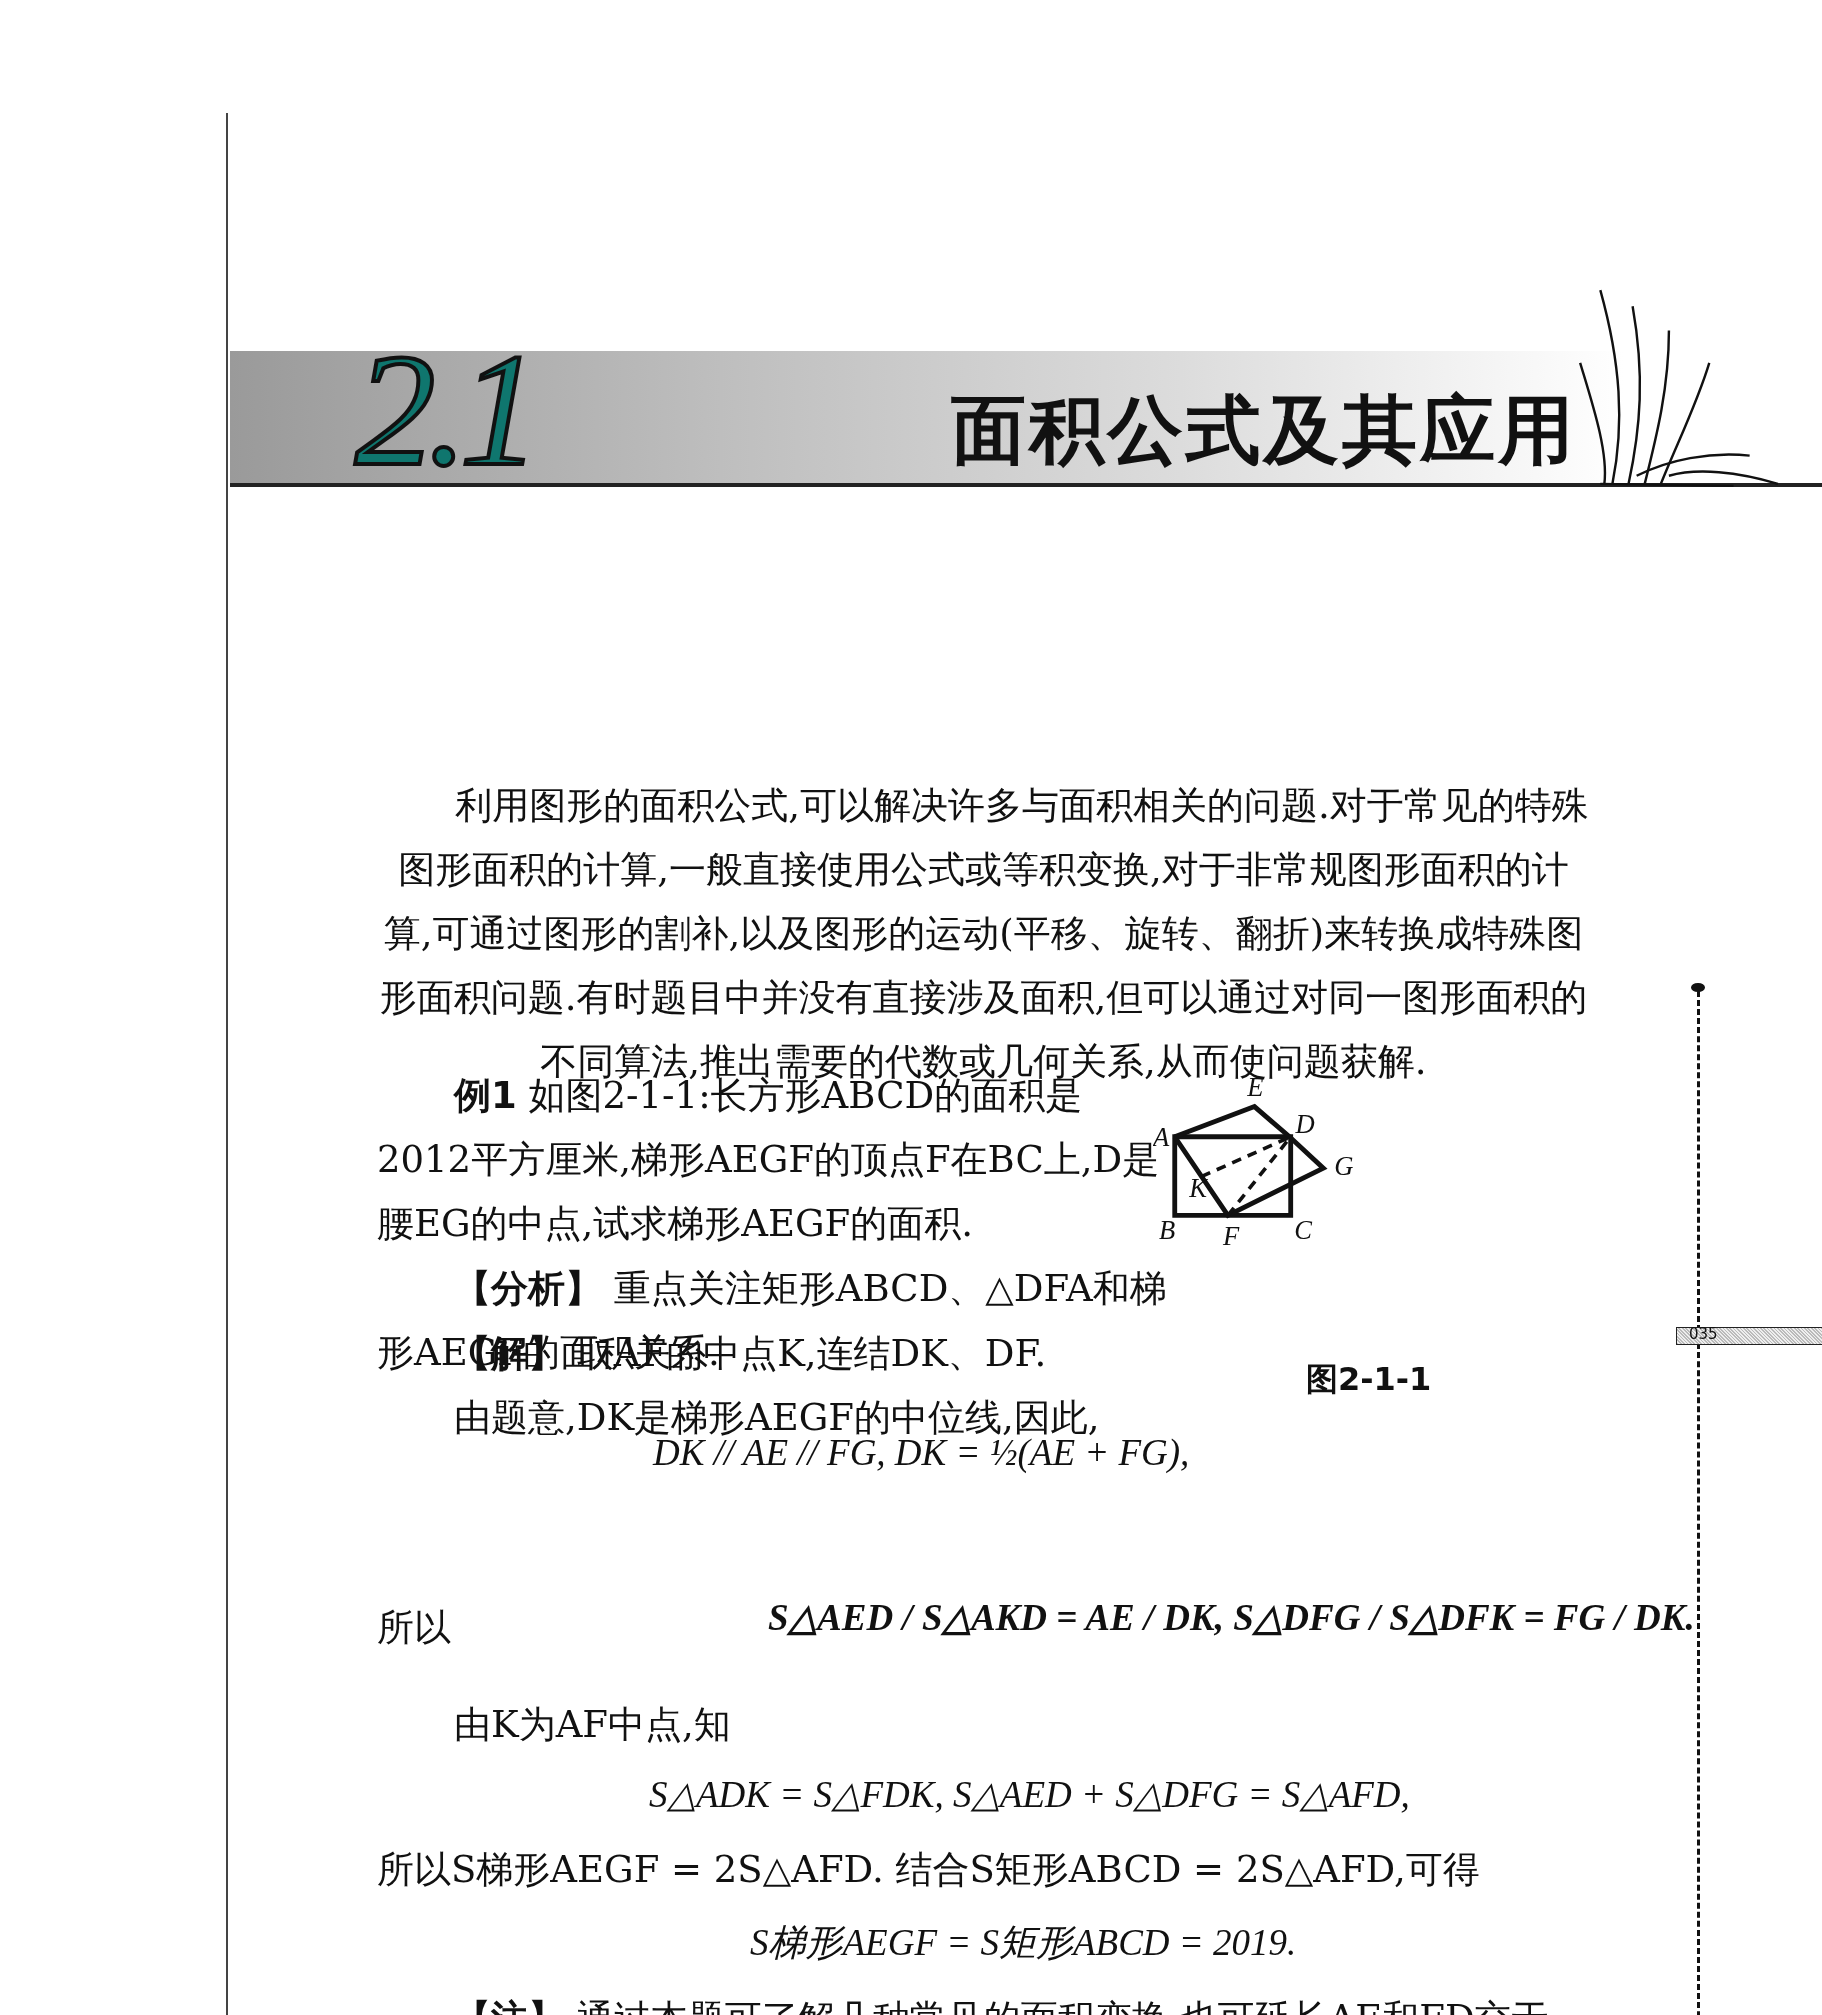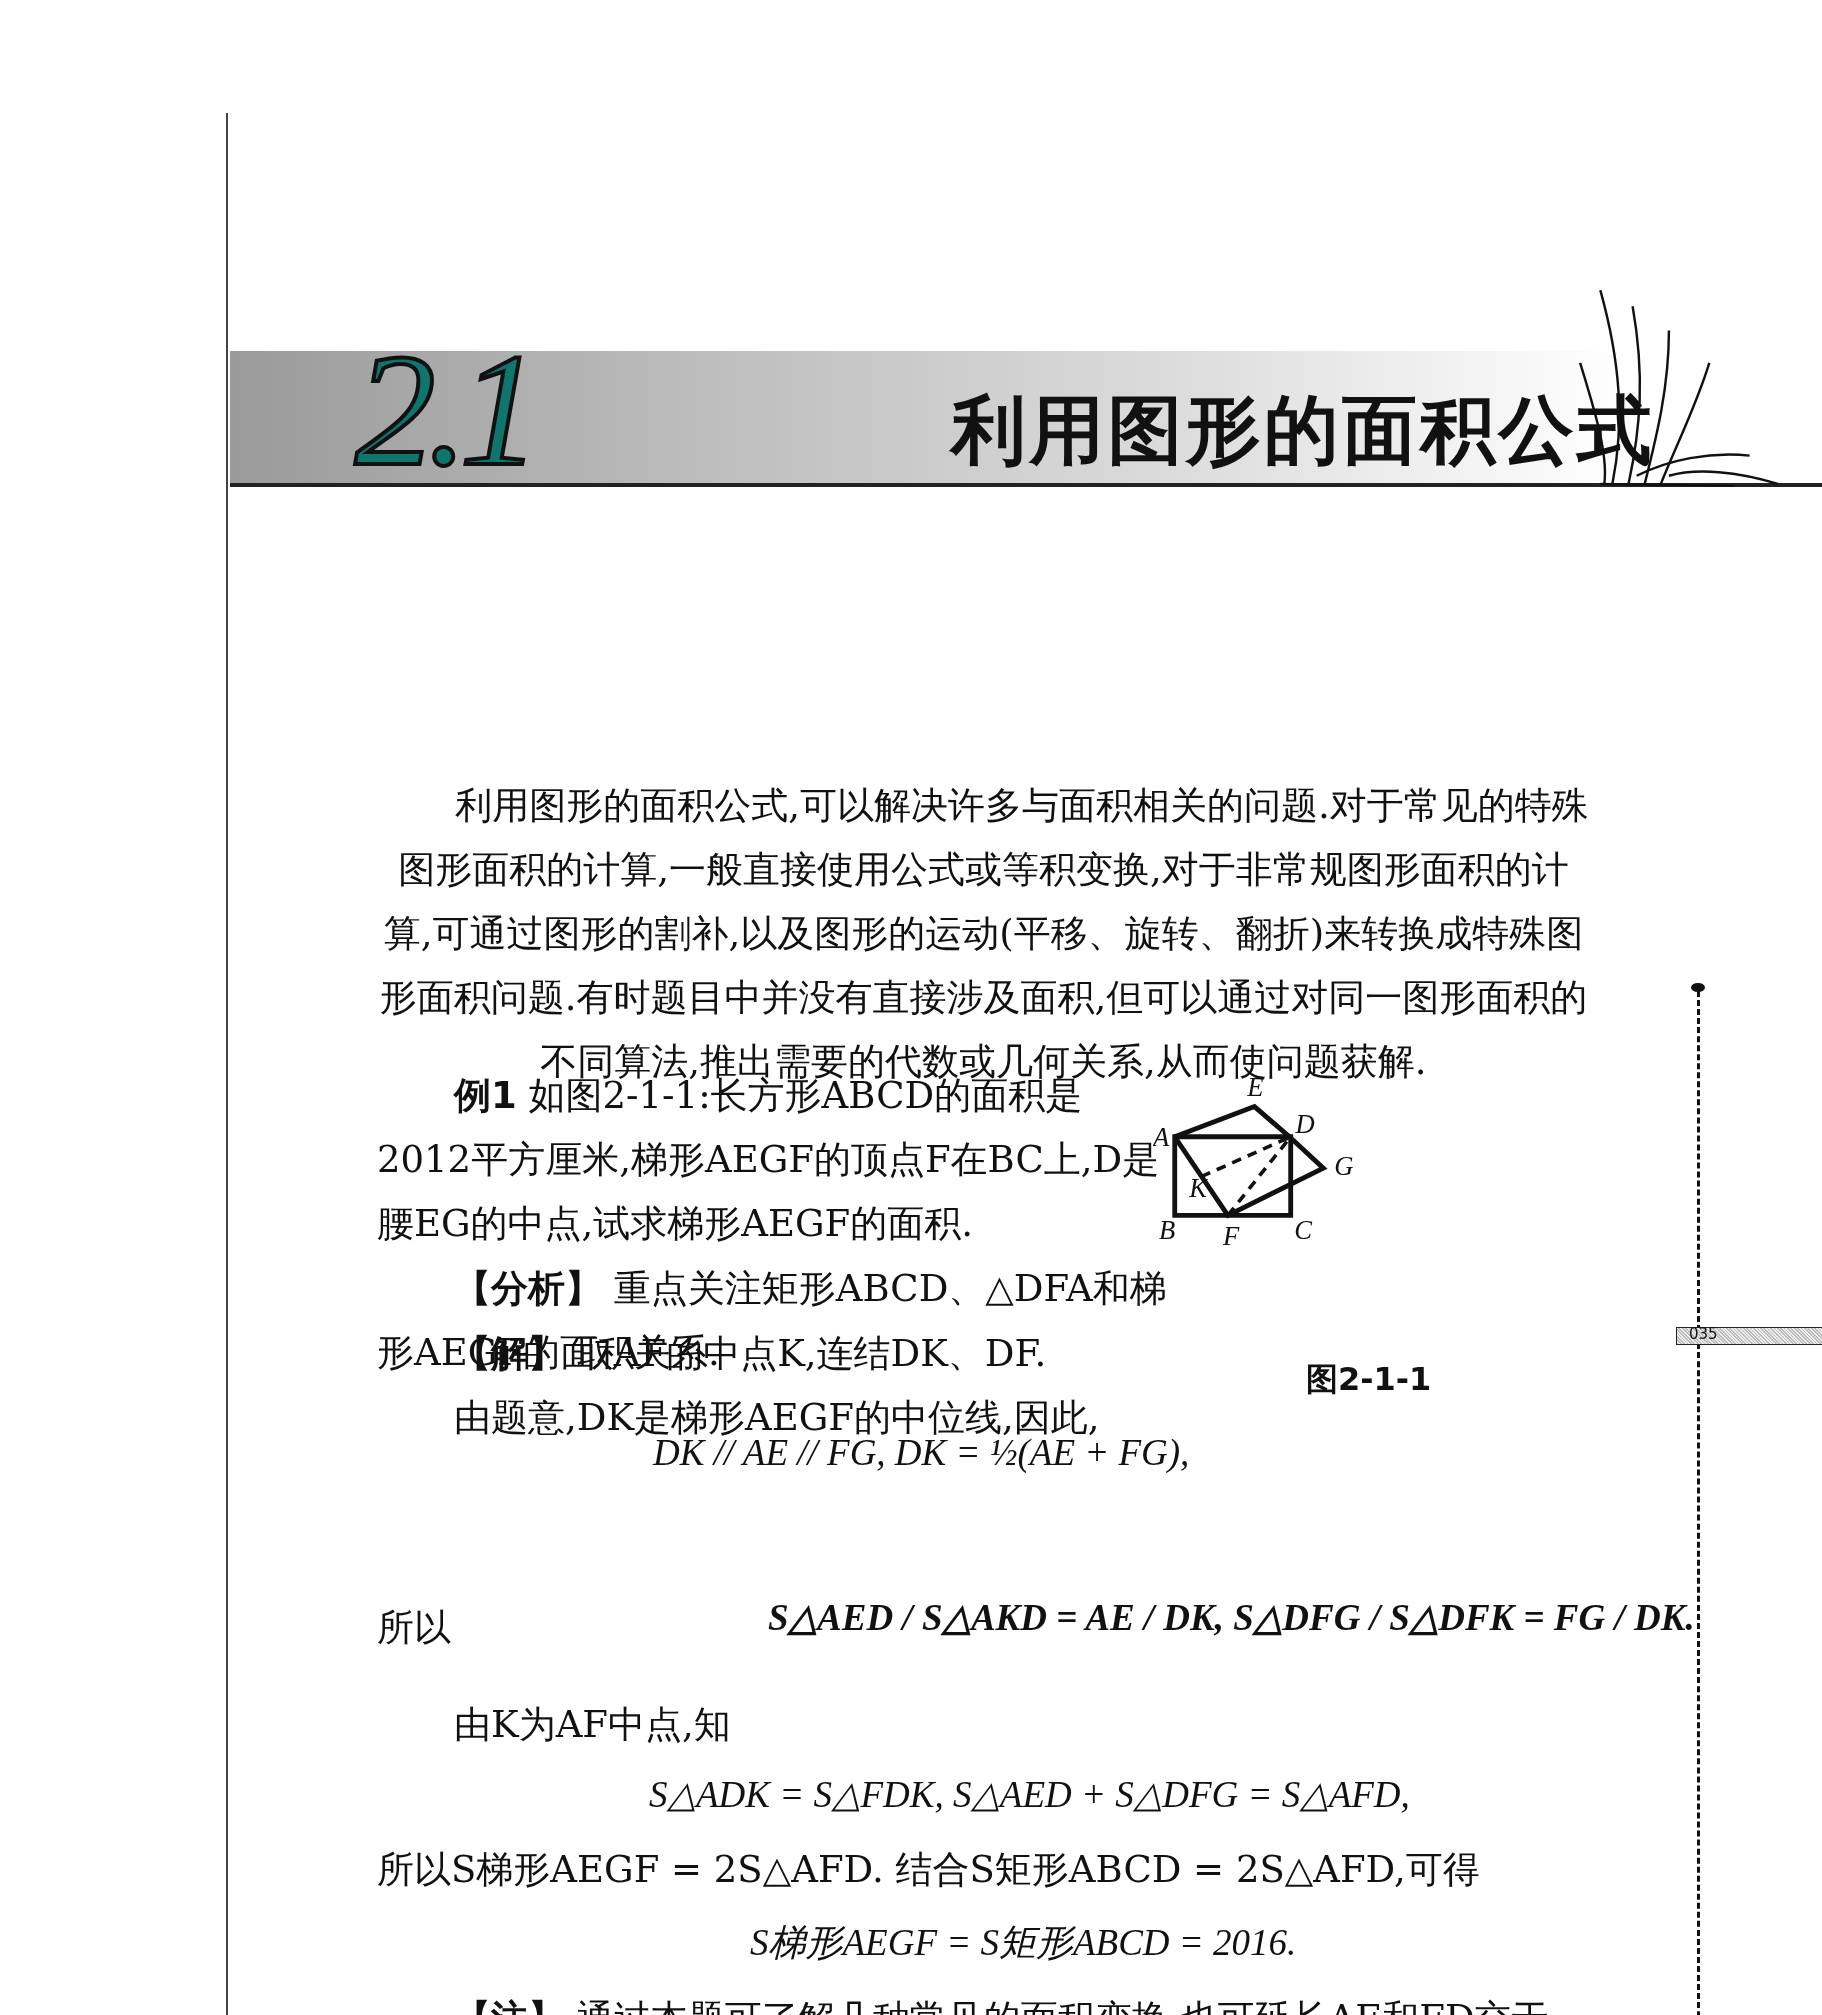--- a/index.html
+++ b/index.html
@@ -28,21 +28,21 @@
   .page-num { position: absolute; left: 1689px; top: 1325px; font-family: "DejaVu Sans", sans-serif; font-size: 15px; }
 </style>
 </head>
 <body>
 
 <div class="margin-line"></div>
 
 <div class="header-band"></div>
 <div class="header-rule"></div>
 <div class="section-num">2.1</div>
-<div class="section-title">利用图形的面积公式</div>
+<div class="section-title">面积公式及其应用</div>
 <svg class="grass" viewBox="0 0 560 520">
   <g stroke="#111" stroke-width="6" fill="none">
     <path d="M120 500 C150 350 140 200 90 20"></path>
     <path d="M160 500 C190 360 200 230 170 60"></path>
     <path d="M200 500 C230 380 260 260 260 120"></path>
     <path d="M240 500 C280 400 330 300 360 200"></path>
     <path d="M100 500 C110 420 70 300 40 200"></path>
     <path d="M180 480 C260 440 360 420 460 430"></path>
     <path d="M260 480 C330 460 430 470 530 500"></path>
     <path d="M90 500 L420 505"></path>
@@ -68,21 +68,21 @@
 <div class="para indent" style="top:1386px; width:967px;">由题意,DK是梯形AEGF的中位线,因此,</div>
 
 <div class="eq" style="left:653px; top:1431px;">DK // AE // FG, DK = ½(AE + FG),</div>
 
 <div class="para" style="top:1596px; width:161px;">所以</div>
 <div class="eq" style="left:768px; top:1596px;font-weight:bold;">S△AED / S△AKD = AE / DK, S△DFG / S△DFK = FG / DK.</div>
 
 <div class="para indent" style="top:1693px;">由K为AF中点,知</div>
 <div class="eq" style="left:649px; top:1773px;">S△ADK = S△FDK, S△AED + S△DFG = S△AFD,</div>
 <div class="para" style="top:1838px;">所以S梯形AEGF = 2S△AFD. 结合S矩形ABCD = 2S△AFD,可得</div>
-<div class="eq" style="left:750px; top:1918px;">S梯形AEGF = S矩形ABCD = 2016.</div>
+<div class="eq" style="left:750px; top:1918px;">S梯形AEGF = S矩形ABCD = 2019.</div>
 
 <div class="para indent" style="top:1987px;">
   <span class="bold">【注】</span>
   <span>通过本题可了解几种常见的面积变换.也可延长AE和FD交于一点,通过全等方法证明S梯形AEGF = 2S△ADF.</span>
 </div>
 
 <svg class="figure" viewBox="0 0 380 280">
   <g stroke="#111" stroke-width="4" fill="none">
     <polygon points="18,50 18,115 114,115 114,50"></polygon>
     <polyline points="18,50 84,25 113,50 141,76 62,115 18,50"></polyline>

